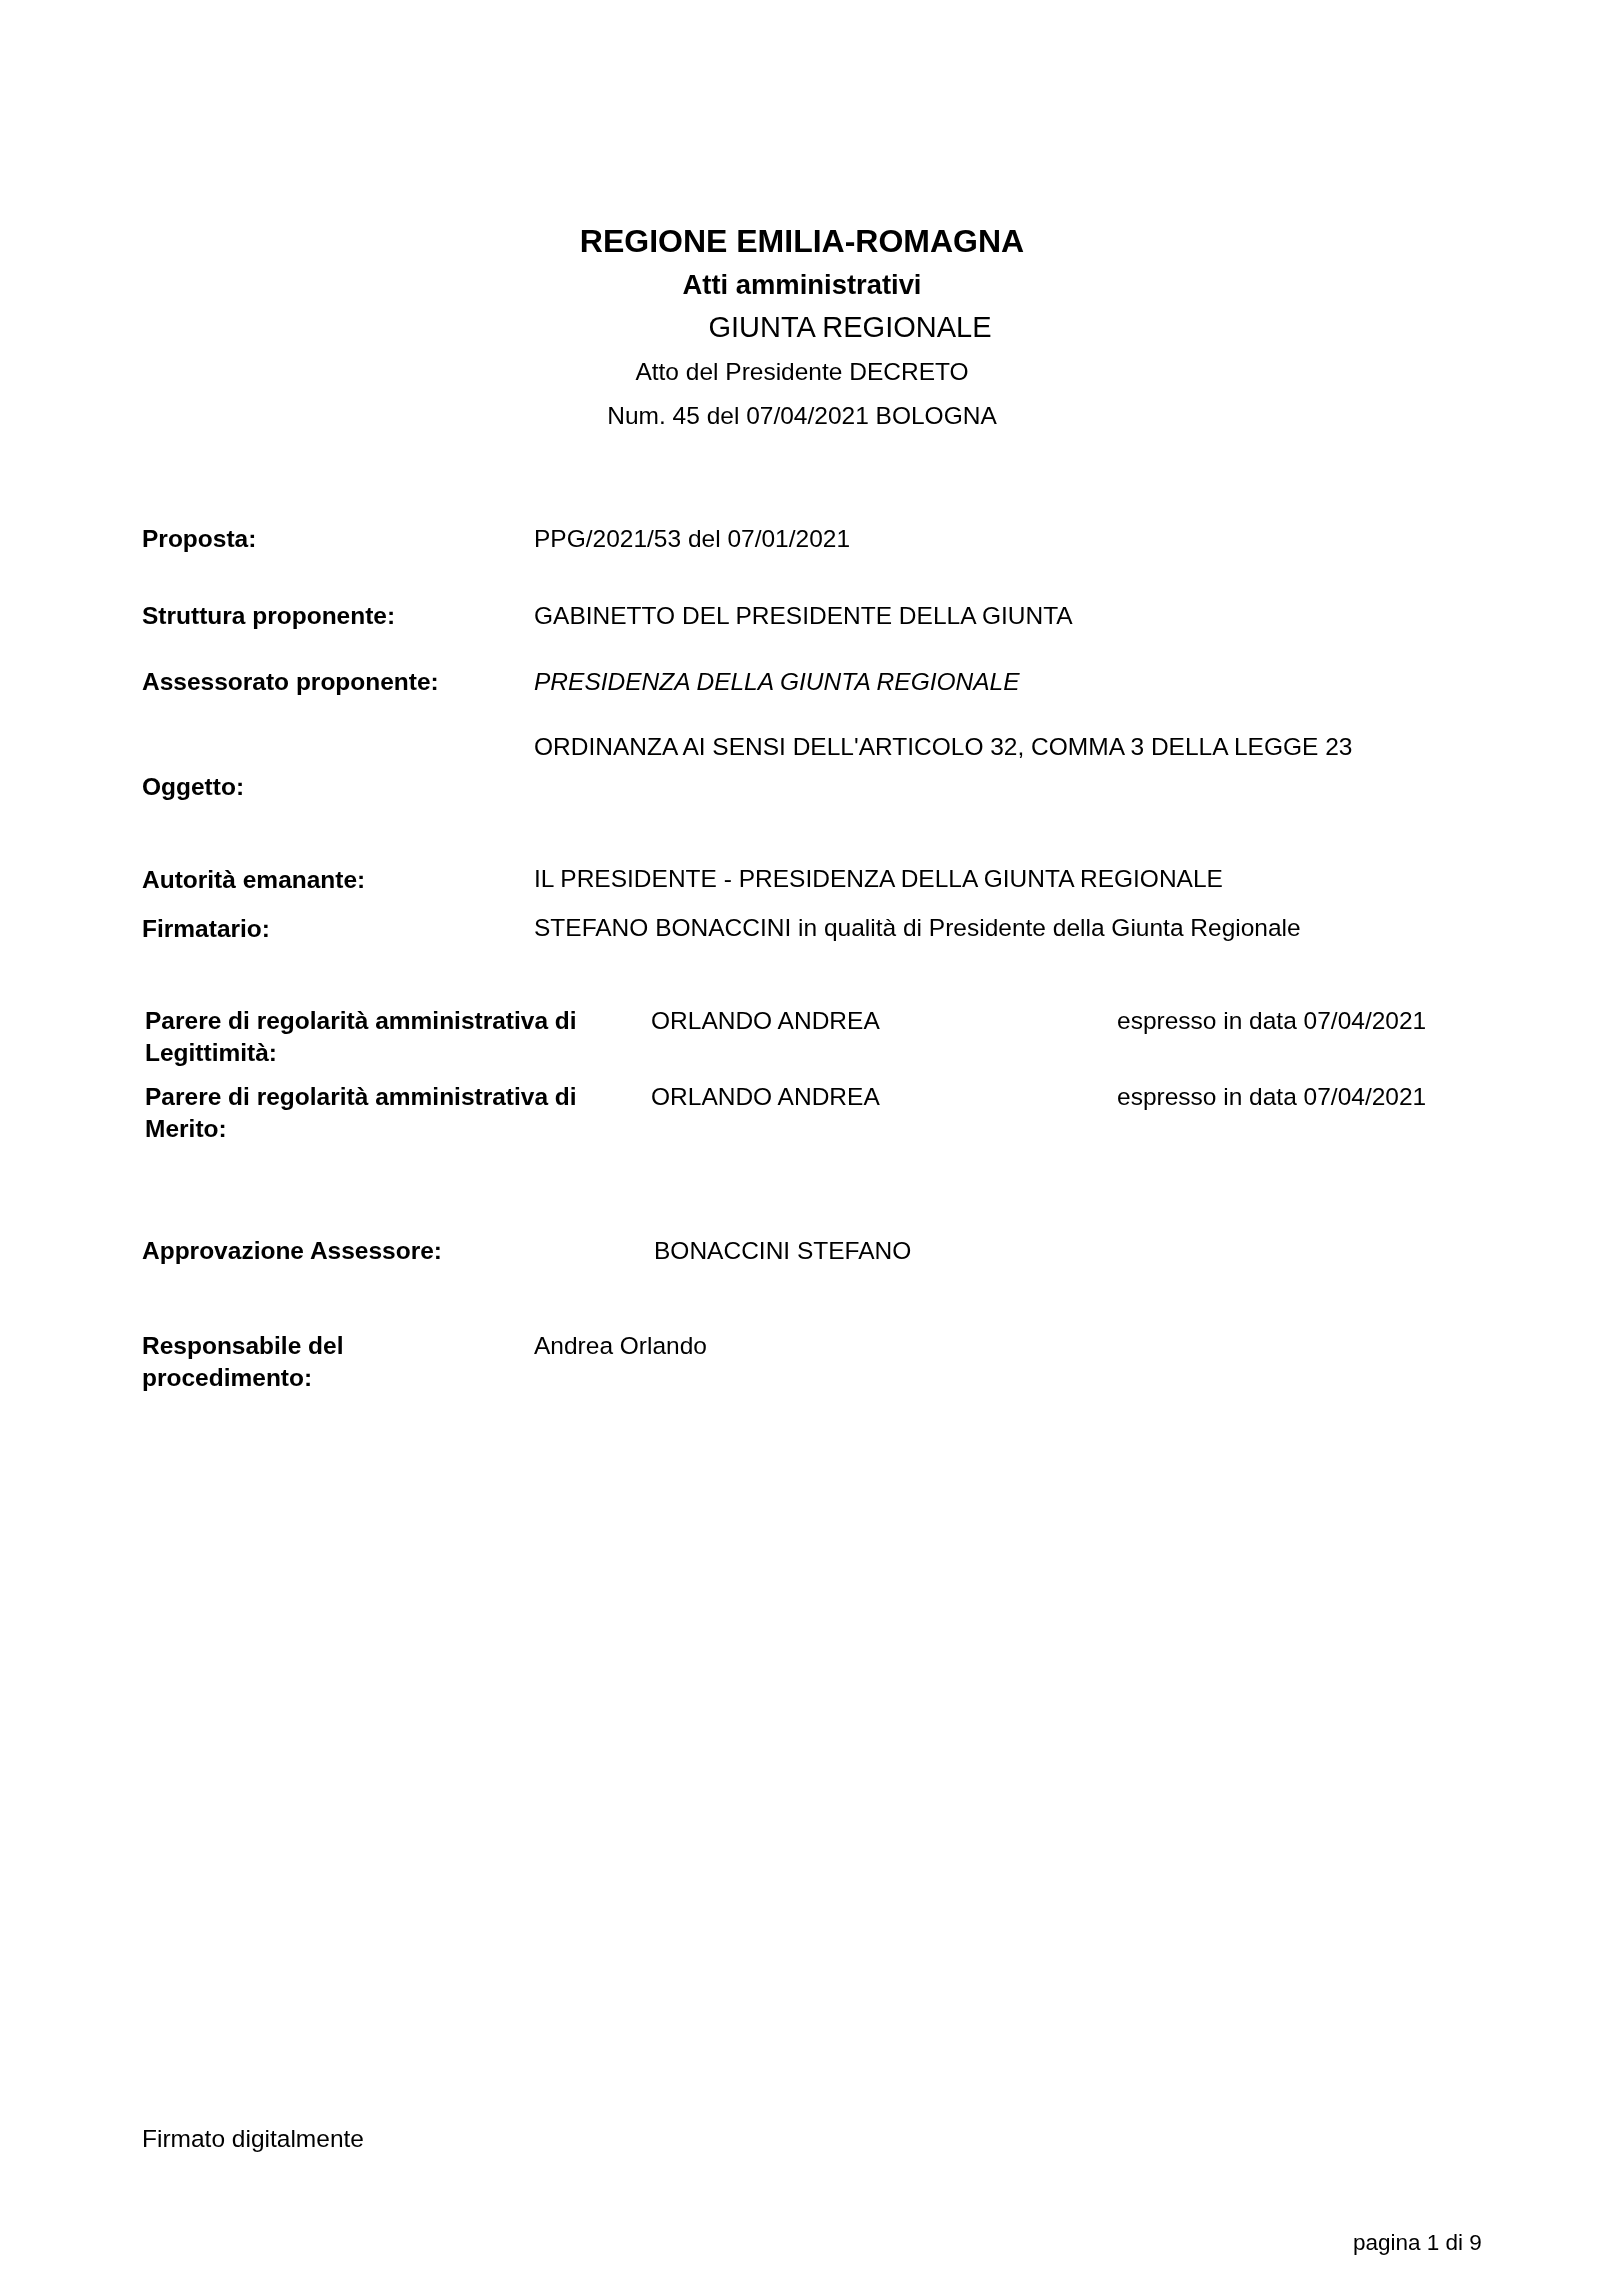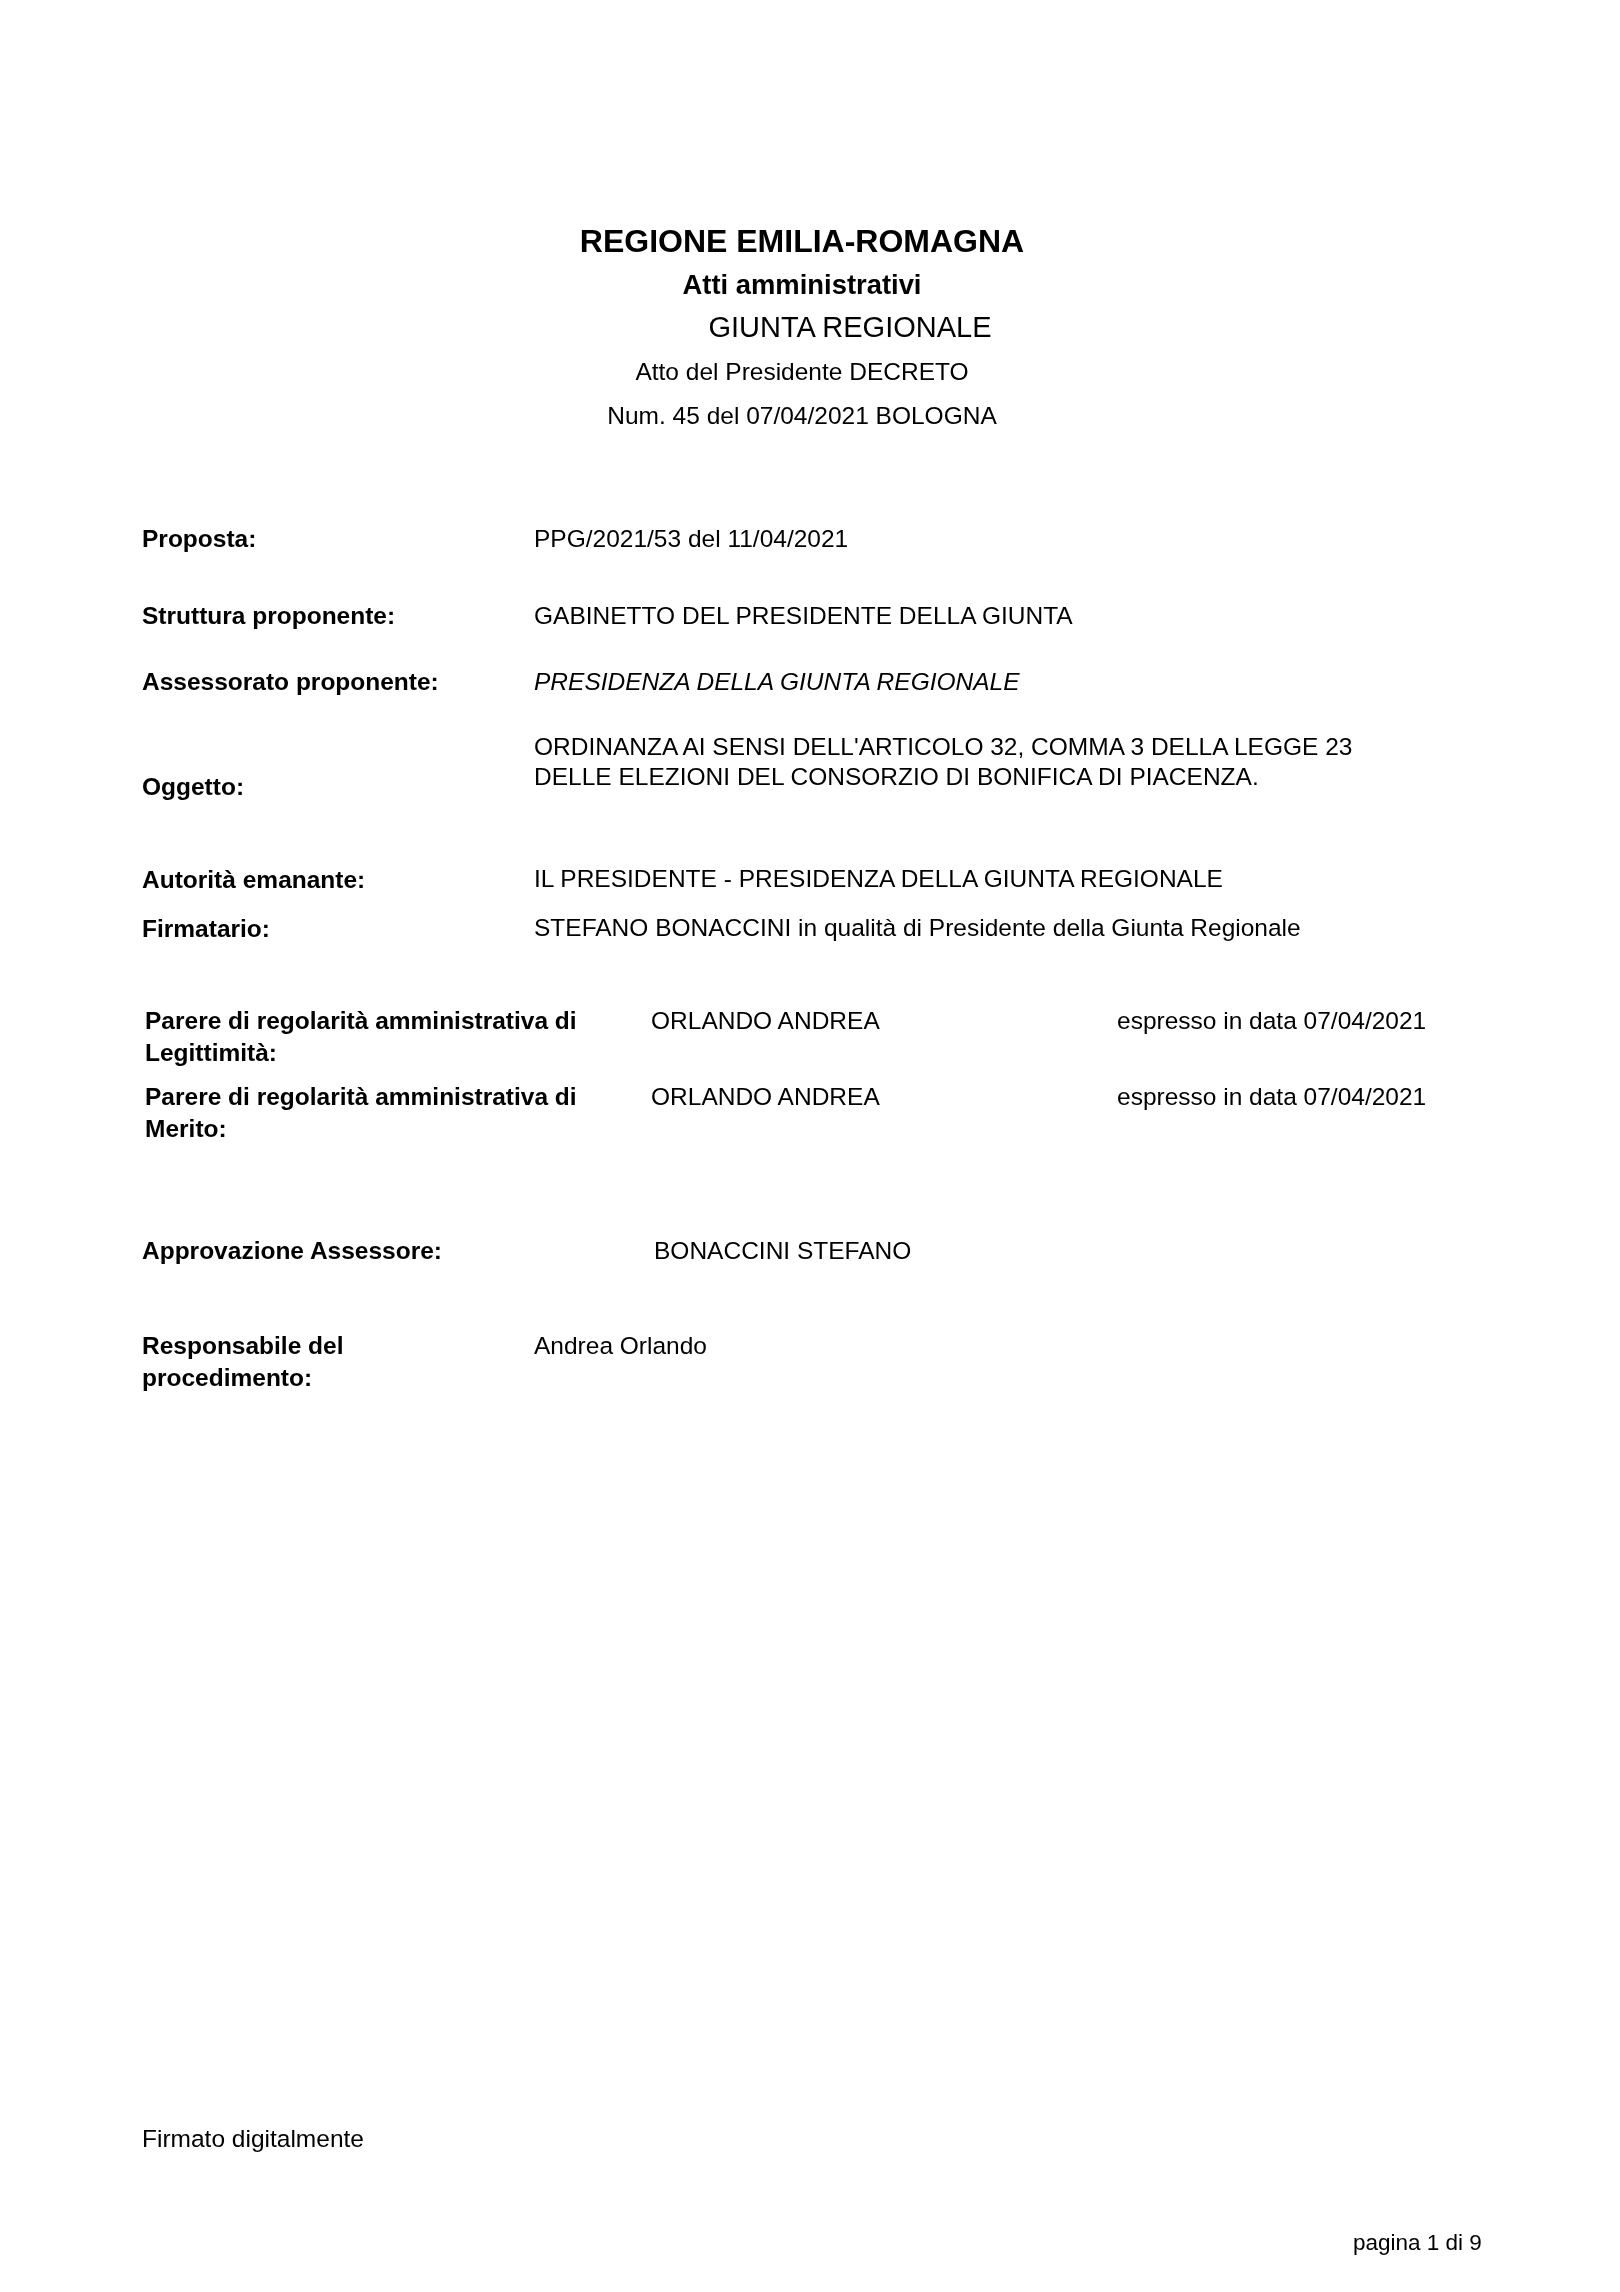--- a/index.html
+++ b/index.html
@@ -21,32 +21,31 @@
 </head>
 <body>
 
 <div class="abs center h-title">REGIONE EMILIA-ROMAGNA</div>
 <div class="abs center h-sub">Atti amministrativi</div>
 <div class="abs center h-giunta">GIUNTA REGIONALE</div>
 <div class="abs center h-atto">Atto del Presidente DECRETO</div>
 <div class="abs center h-num">Num. 45 del 07/04/2021 BOLOGNA</div>
 
 <div class="abs lbl" style="left:142px; top:523px;">Proposta:</div>
-<div class="abs val" style="left:534px; top:524px;">PPG/2021/53 del 11/04/2021</div>
+<div class="abs val" style="left:534px; top:524px;">PPG/2021/53 del 07/01/2021</div>
 
 <div class="abs lbl" style="left:142px; top:600px;">Struttura proponente:</div>
 <div class="abs val" style="left:534px; top:601px;">GABINETTO DEL PRESIDENTE DELLA GIUNTA</div>
 
 <div class="abs lbl" style="left:142px; top:666px;">Assessorato proponente:</div>
 <div class="abs val" style="left:534px; top:667px;font-style:italic;">PRESIDENZA DELLA GIUNTA REGIONALE</div>
 
 <div class="abs lbl" style="left:142px; top:731px;margin-top:40px;">Oggetto:</div>
 <div class="abs" style="left:534px; top:732px;">
   <div class="val">ORDINANZA AI SENSI DELL'ARTICOLO 32, COMMA 3 DELLA LEGGE 23</div>
-  <div class="val">DELLE ELEZIONI DEL CONSORZIO DI BONIFICA DI PIACENZA.</div>
 </div>
 
 <div class="abs lbl" style="left:142px; top:864px;">Autorità emanante:</div>
 <div class="abs val" style="left:534px; top:864px;">IL PRESIDENTE - PRESIDENZA DELLA GIUNTA REGIONALE</div>
 
 <div class="abs lbl" style="left:142px; top:913px;">Firmatario:</div>
 <div class="abs val" style="left:534px; top:913px;">STEFANO BONACCINI in qualità di Presidente della Giunta Regionale</div>
 
 <div class="abs" style="left:145px; top:1005px;">
   <div class="lbl">Parere di regolarità amministrativa di</div>

